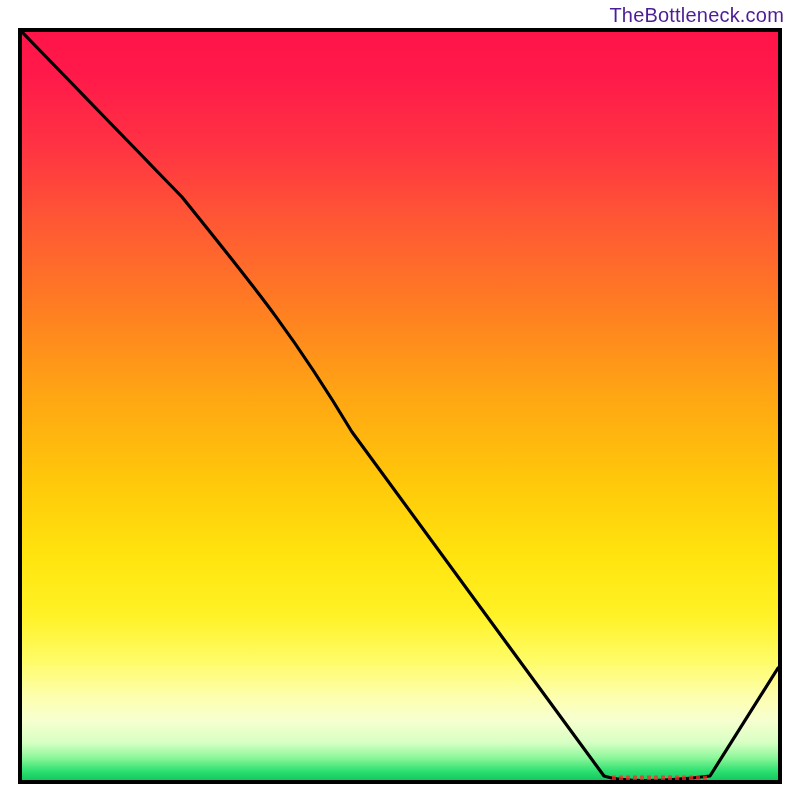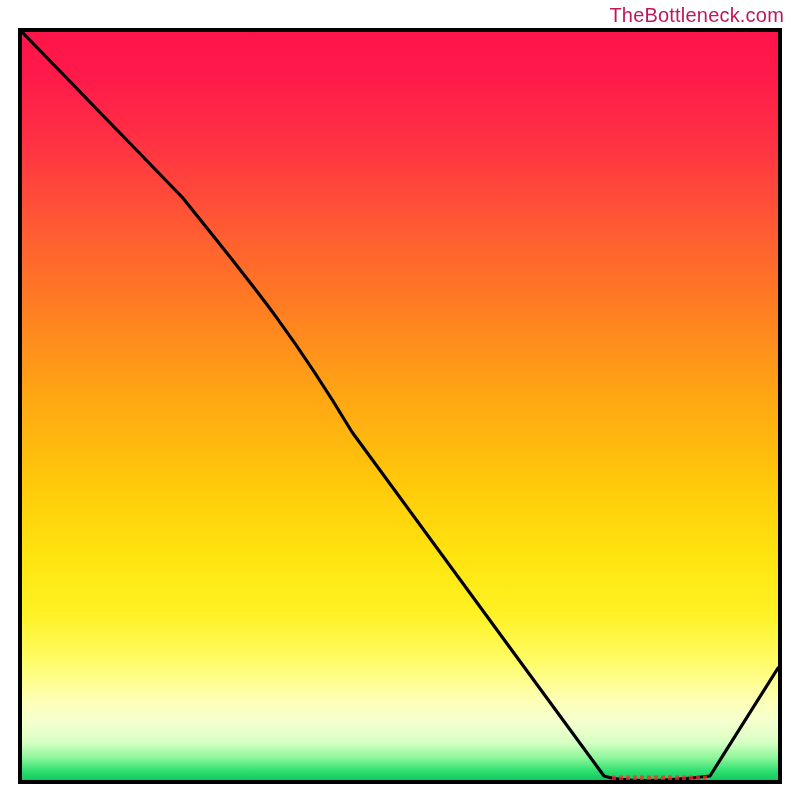--- a/index.html
+++ b/index.html
@@ -7,21 +7,21 @@
     padding: 0;
     width: 800px;
     height: 800px;
     background: #ffffff;
     font-family: Arial, Helvetica, sans-serif;
   }
   .watermark {
     position: absolute;
     top: 4px;
     right: 16px;
-    color: #be185d;
+    color: #4c1d95;
     font-size: 20px;
     letter-spacing: 0.2px;
     font-weight: 500;
   }
   .plot-frame {
     position: absolute;
     left: 18px;
     top: 28px;
     width: 764px;
     height: 756px;

